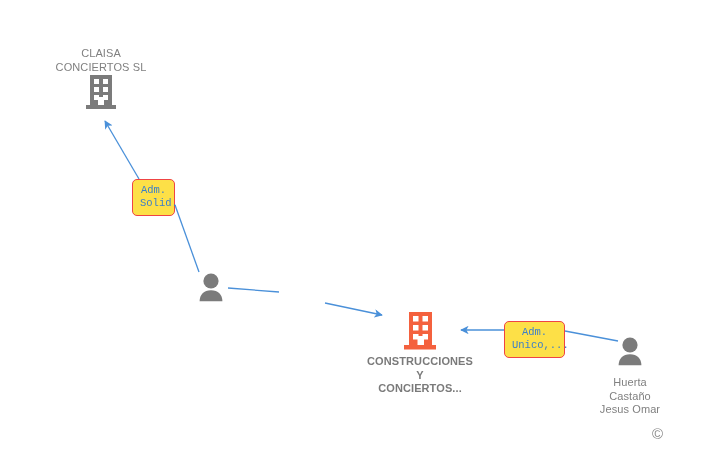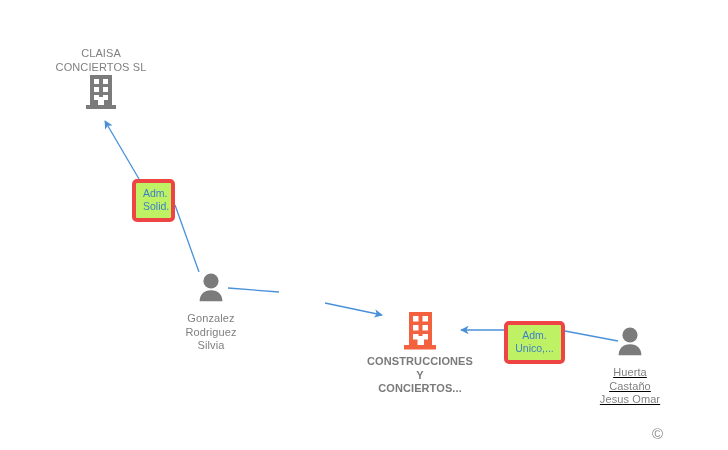--- a/index.html
+++ b/index.html
@@ -49,30 +49,31 @@
   .node.company-main .label {
     font-weight: bold;
     color: #7a7a7a;
   }
   .node.company-main .icon-wrap { height: 44px; }
 
   
   .relbox {
     position: absolute;
     z-index: 4;
-    background: #bef264;
-    border: 4px solid #ef4444;
+    background: #fde047;
+    border: 1px solid #ef4444;
     border-radius: 5px;
     color: #3c7fc9;
     font-size: 10.5px;
     line-height: 13px;
     text-align: center;
     padding: 4px 7px 5px 7px;
     white-space: pre-line;
     box-sizing: border-box;
+    font-family: Liberation Mono, monospace;
   }
 
   
   #watermark {
     position: absolute;
     right: 9px;
     bottom: 9px;
     z-index: 6;
     display: flex;
     align-items: center;
@@ -140,23 +141,20 @@
     </div>
   </div>
 
   <div class="node person-gonzalez" style="left:211px; top:272px;">
     <div class="icon-wrap">
       <svg width="30" height="32" viewBox="0 0 30 32" xmlns="http://www.w3.org/2000/svg">
         <circle cx="15" cy="9" r="7.6" fill="#7b7b7b"></circle>
         <path d="M15 18.2c-7.2 0-11.4 4.6-11.4 11.1h22.8c0-6.5-4.2-11.1-11.4-11.1z" fill="#7b7b7b"></path>
       </svg>
     </div>
-    <div class="label">Gonzalez
-Rodriguez
-Silvia</div>
   </div>
 
   <div class="node company-main" style="left:420px; top:311px;">
     <div class="icon-wrap">
       <svg width="32" height="40" viewBox="0 0 32 40" xmlns="http://www.w3.org/2000/svg">
         <rect x="5" y="1" width="23" height="33" fill="#f4613e"></rect>
         <rect x="0" y="34" width="32" height="4.5" fill="#f4613e"></rect>
         <rect x="9" y="5" width="5.5" height="5.5" fill="#ffffff"></rect>
         <rect x="18.5" y="5" width="5.5" height="5.5" fill="#ffffff"></rect>
         <rect x="9" y="14" width="5.5" height="5.5" fill="#ffffff"></rect>
@@ -164,21 +162,21 @@
         <rect x="9" y="23" width="5.5" height="5.5" fill="#ffffff"></rect>
         <rect x="18.5" y="23" width="5.5" height="5.5" fill="#ffffff"></rect>
         <rect x="13.5" y="25" width="6.5" height="9" fill="#ffffff"></rect>
       </svg>
     </div>
     <div class="label">CONSTRUCCIONES
 Y
 CONCIERTOS...</div>
   </div>
 
-  <div class="node person-huerta" style="left:630px; top:326px;text-decoration:underline;">
+  <div class="node person-huerta" style="left:630px; top:336px;">
     <div class="icon-wrap">
       <svg width="30" height="32" viewBox="0 0 30 32" xmlns="http://www.w3.org/2000/svg">
         <circle cx="15" cy="9" r="7.6" fill="#7b7b7b"></circle>
         <path d="M15 18.2c-7.2 0-11.4 4.6-11.4 11.1h22.8c0-6.5-4.2-11.1-11.4-11.1z" fill="#7b7b7b"></path>
       </svg>
     </div>
     <div class="label">Huerta
 Castaño
 Jesus Omar</div>
   </div>

